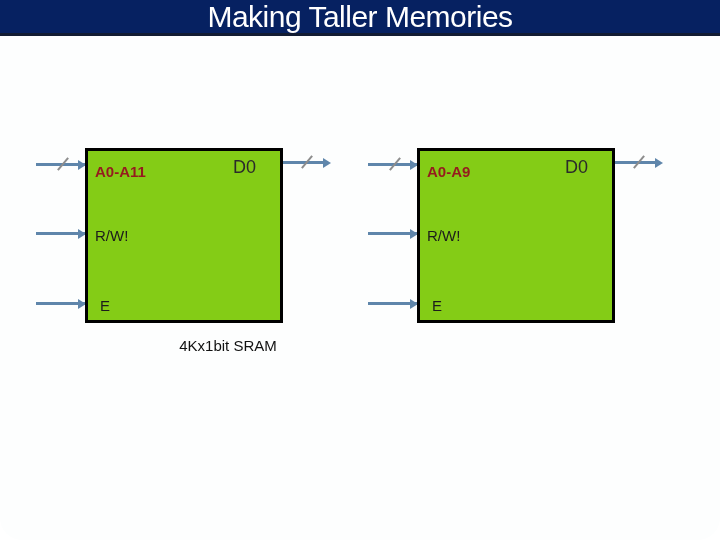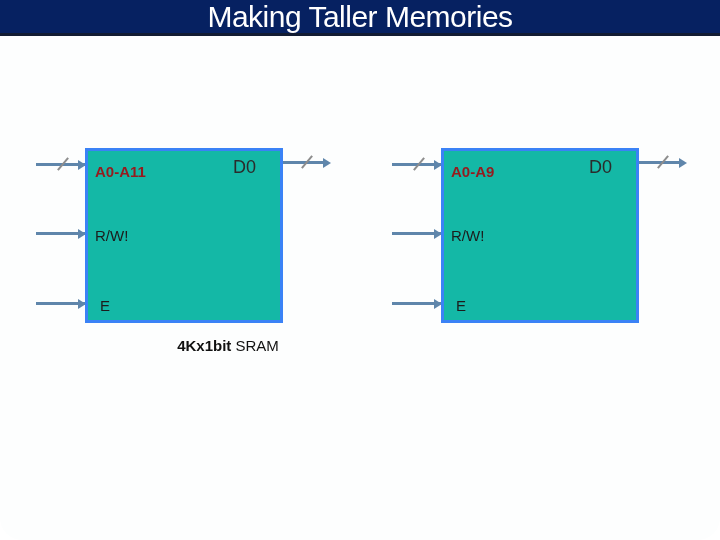--- a/index.html
+++ b/index.html
@@ -22,27 +22,27 @@
     width:100%; text-align:center;
     color:#ffffff;
     font-size:30px; line-height:33px;
     letter-spacing:-0.5px;
     white-space:nowrap;
   }
 
   
   .mem-block { position:absolute; top:148px; width:300px; height:215px; }
   .mem-block.left  { left:36px; }
-  .mem-block.right { left:392px; }
+  .mem-block.right { left:368px; }
 
   .box {
     position:absolute; left:49px; top:0;
     width:198px; height:175px;
-    background:#14b8a6;
-    border:3px solid #3b82f6;
+    background:#84cc16;
+    border:3px solid #000000;
     box-sizing:border-box;
   }
 
   .wire { position:absolute; height:3px; background:#5f86ab; }
   .addr-wire { left:0; top:15px;  width:49px; }
   .rw-wire   { left:0; top:84px;  width:49px; }
   .e-wire    { left:0; top:154px; width:49px; }
   .out-wire  { left:247px; top:13px; width:42px; }
 
   .arrow {
@@ -69,21 +69,21 @@
   .data-label { left:145px; top:6px;  font-size:18px; color:#2b2b2b; }
   .rw-label   { left:7px;   top:76px; }
   .e-label    { left:12px;  top:146px; }
 
   .caption {
     position:absolute; left:92px; top:189px; width:200px;
     text-align:center;
     font-size:15px; color:#111111;
     white-space:nowrap;
   }
-  .caption .cap-bold { font-weight:bold; }
+  .caption .cap-bold { font-weight:normal; }
 </style>
 </head>
 <body>
 
 <div class="slide">
 
   <div class="title-bar">
     <div class="title-text">Making Taller Memories</div>
   </div>
 

